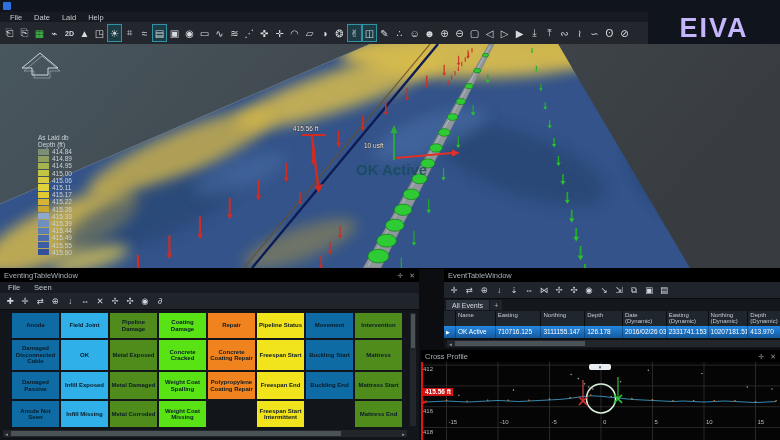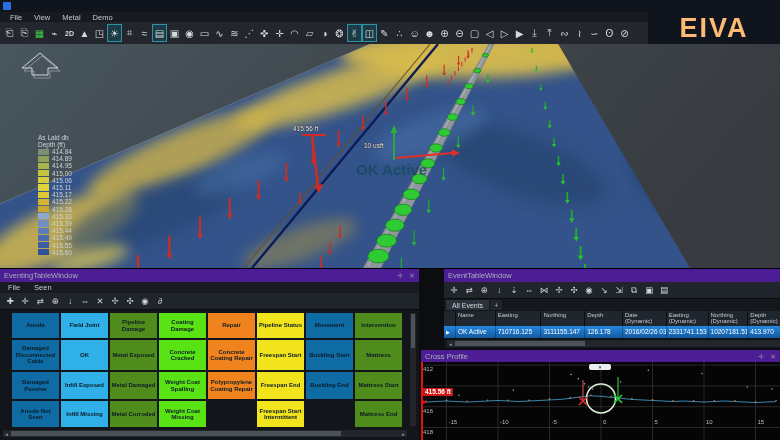--- a/index.html
+++ b/index.html
@@ -16,33 +16,33 @@
     display:flex;align-items:center;padding-left:4px;font-size:7.5px;color:#c3c9cf;}
   .menubar .mi{padding:0 6px;}
   .toolbar{position:absolute;top:22px;left:0;width:648px;height:22px;background:#23272d;
     display:flex;align-items:center;padding-left:2px;}
   .tbi{width:15px;height:18px;display:flex;align-items:center;justify-content:center;
     font-size:10px;color:#d6dbe0;border:1px solid transparent;box-sizing:border-box;flex:0 0 auto;}
   .tbi.small{font-size:7px;font-weight:bold;}
   .tbi.active{border-color:#2f93a5;background:#1c3b44;}
   .logo{position:absolute;top:12px;left:648px;right:0;height:32px;background:#10141c;
     display:flex;align-items:center;justify-content:center;font-size:27px;font-weight:bold;
-    letter-spacing:2px;color:#fdba74;}
+    letter-spacing:2px;color:#c4b5fd;}
   .logo-strip{position:absolute;top:0;left:648px;right:0;height:12px;background:#10141c;}
   
   .viewport{position:absolute;top:44px;left:0;width:780px;height:224px;background:#3e464c;}
   .viewport svg{position:absolute;top:0;left:0;}
   #legend{position:absolute;left:38px;top:90px;font-size:6.5px;color:#ccd2d6;line-height:7px;}
   .lg-title{height:7px;}
   .lg-row{display:flex;align-items:center;height:7.2px;}
   .lg-sw{width:11px;height:6.2px;margin-right:3px;flex:0 0 auto;}
   
   .bottom{position:absolute;top:268px;left:0;width:780px;height:172px;background:#0b0d10;border-top:1px solid #000;box-sizing:border-box;}
   .panel{position:absolute;background:#12161b;overflow:hidden;}
-  .ptitle{height:13px;background:#4c1d95;display:flex;align-items:center;padding:0 4px;
+  .ptitle{height:13px;background:#000000;display:flex;align-items:center;padding:0 4px;
     font-size:7.5px;color:#a8b0b8;}
   .ptitle .sp{flex:1;}
   .pt-ic{font-size:7px;color:#8a929a;margin-left:6px;}
   #ev-panel{left:0;top:0;width:419px;height:172px;}
   .ev-menubar{height:11px;display:flex;align-items:center;padding-left:8px;gap:14px;
     font-size:7.5px;color:#c3c9cf;background:#171b21;}
   .mini-toolbar{height:16px;background:#20252b;display:flex;align-items:center;padding-left:4px;gap:3px;
     border-bottom:1px solid #0a0c0f;}
   .evi{width:12px;height:12px;display:flex;align-items:center;justify-content:center;
     font-size:8.5px;color:#cfd5da;flex:0 0 auto;}
@@ -87,23 +87,23 @@
     <span class="app-icon"></span>
     <span class="win-controls" id="win-controls">
         <span>–</span>
         <span>❐</span>
         <span>✕</span>
       </span>
   </div>
 
   <div class="menubar" id="main-menubar">
       <span class="mi">File</span>
-      <span class="mi">View</span>
-      <span class="mi">Metal</span>
-      <span class="mi">Demo</span>
+      <span class="mi">Date</span>
+      <span class="mi">Laid</span>
+      <span class="mi">Help</span>
     </div>
 
   <div class="toolbar" id="main-toolbar">
       <span class="tbi">⎗</span>
       <span class="tbi">⎘</span>
       <span class="tbi" style="color: rgb(63, 208, 74);">▦</span>
       <span class="tbi">⌁</span>
       <span class="tbi small">2D</span>
       <span class="tbi">▲</span>
       <span class="tbi">◳</span>

